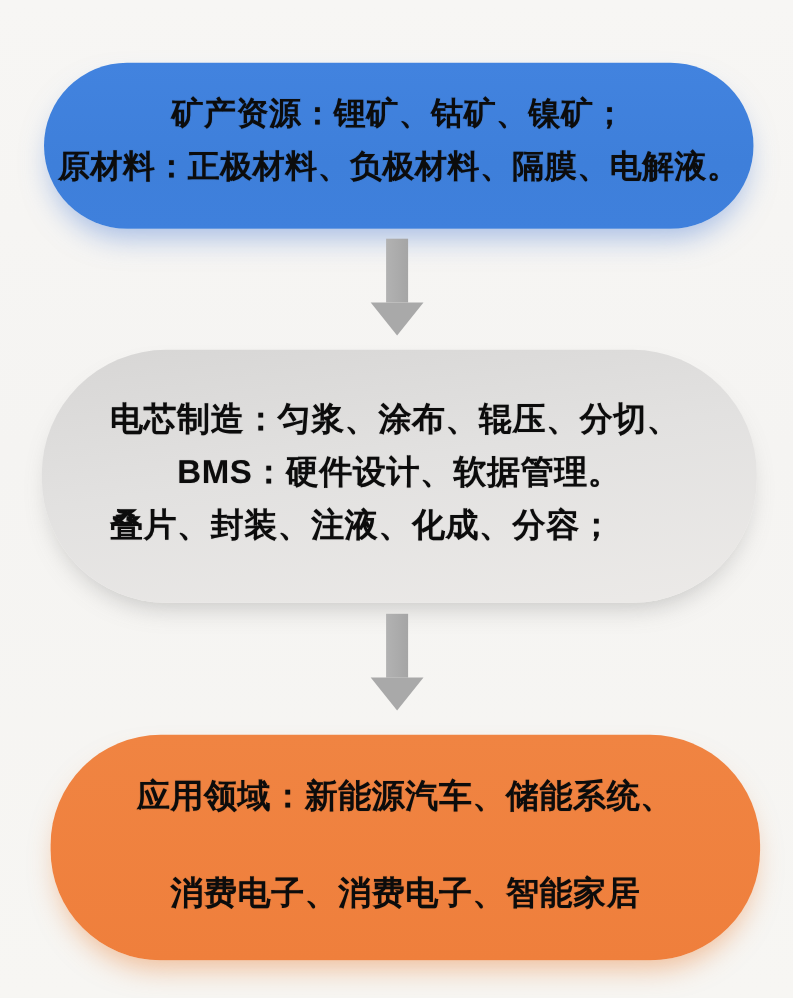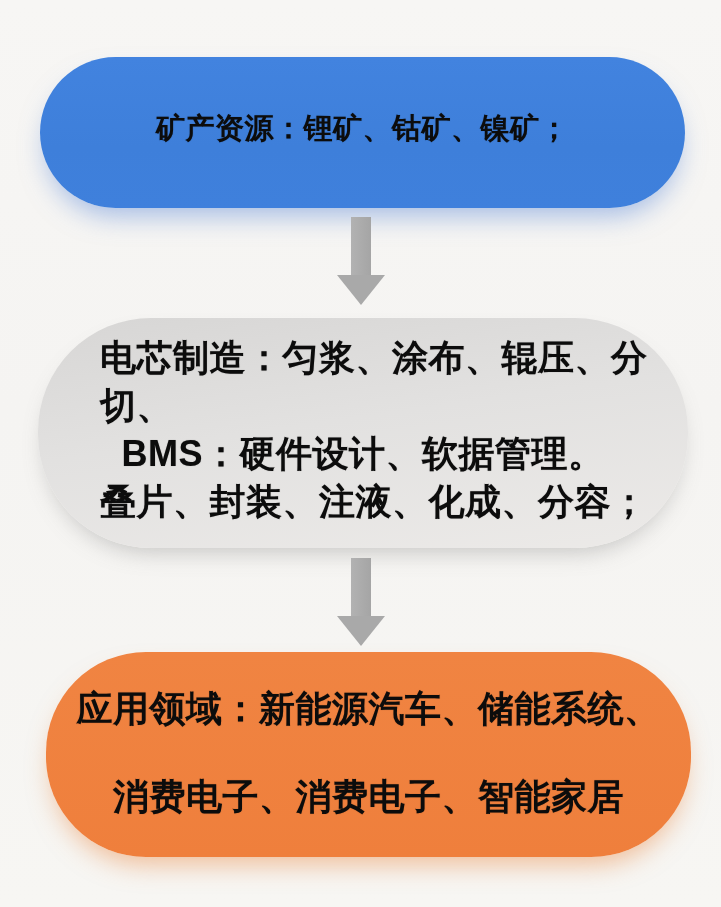--- a/index.html
+++ b/index.html
@@ -16,21 +16,21 @@
     background: linear-gradient(180deg, #f7f6f4 0%, #f5f4f2 45%, #f7f6f3 100%);
   }
   .node {
     position: absolute;
     display: flex;
     flex-direction: column;
     justify-content: center;
     align-items: center;
     color: #0c0c0c;
     font-weight: 700;
-    font-size: 36px;
+    font-size: 30px;
     line-height: 48px;
     text-align: center;
     letter-spacing: 0.5px;
     text-shadow: 0 0 1px rgba(0,0,0,0.35);
   }
   .node .line { width: 100%; }
   .node-materials {
     left: 40px; top: 57px;
     width: 645px; height: 151px;
     border-radius: 78px;
@@ -45,21 +45,21 @@
     border-radius: 113px;
     background: linear-gradient(172deg, #d7d6d5 0%, #e2e1e0 45%, #eceae8 100%);
     box-shadow: 0 12px 22px -8px rgba(110, 110, 110, 0.35);
     padding-bottom: 6px;
   }
   .node-manufacturing .line-left {
     text-align: left;
     padding-left: 62px;
   }
   .node-applications {
-    left: 46px; top: 652px;
+    left: 46px; top: 668px;
     width: 645px; height: 205px;
     border-radius: 100px;
     background: linear-gradient(180deg, #f08442 0%, #ef7f3c 100%);
     box-shadow: 0 14px 24px -6px rgba(233, 138, 70, 0.5);
     padding-bottom: 4px;
     gap: 40px;
   }
   .arrow {
     position: absolute;
     display: flex;
@@ -81,20 +81,21 @@
     border-top: 30px solid #a9a9a9;
   }
 </style>
 </head>
 <body>
 
 <div class="canvas">
 
   <section class="node node-materials">
     <div class="line">矿产资源：锂矿、钴矿、镍矿；</div>
+    <div class="line">原材料：正极材料、负极材料、隔膜、电解液。</div>
   </section>
 
   <div class="arrow arrow-1">
     <div class="arrow-shaft"></div>
     <div class="arrow-head"></div>
   </div>
 
   <section class="node node-manufacturing">
     <div class="line line-left">电芯制造：匀浆、涂布、辊压、分切、</div>
     <div class="line">BMS：硬件设计、软据管理。</div>

